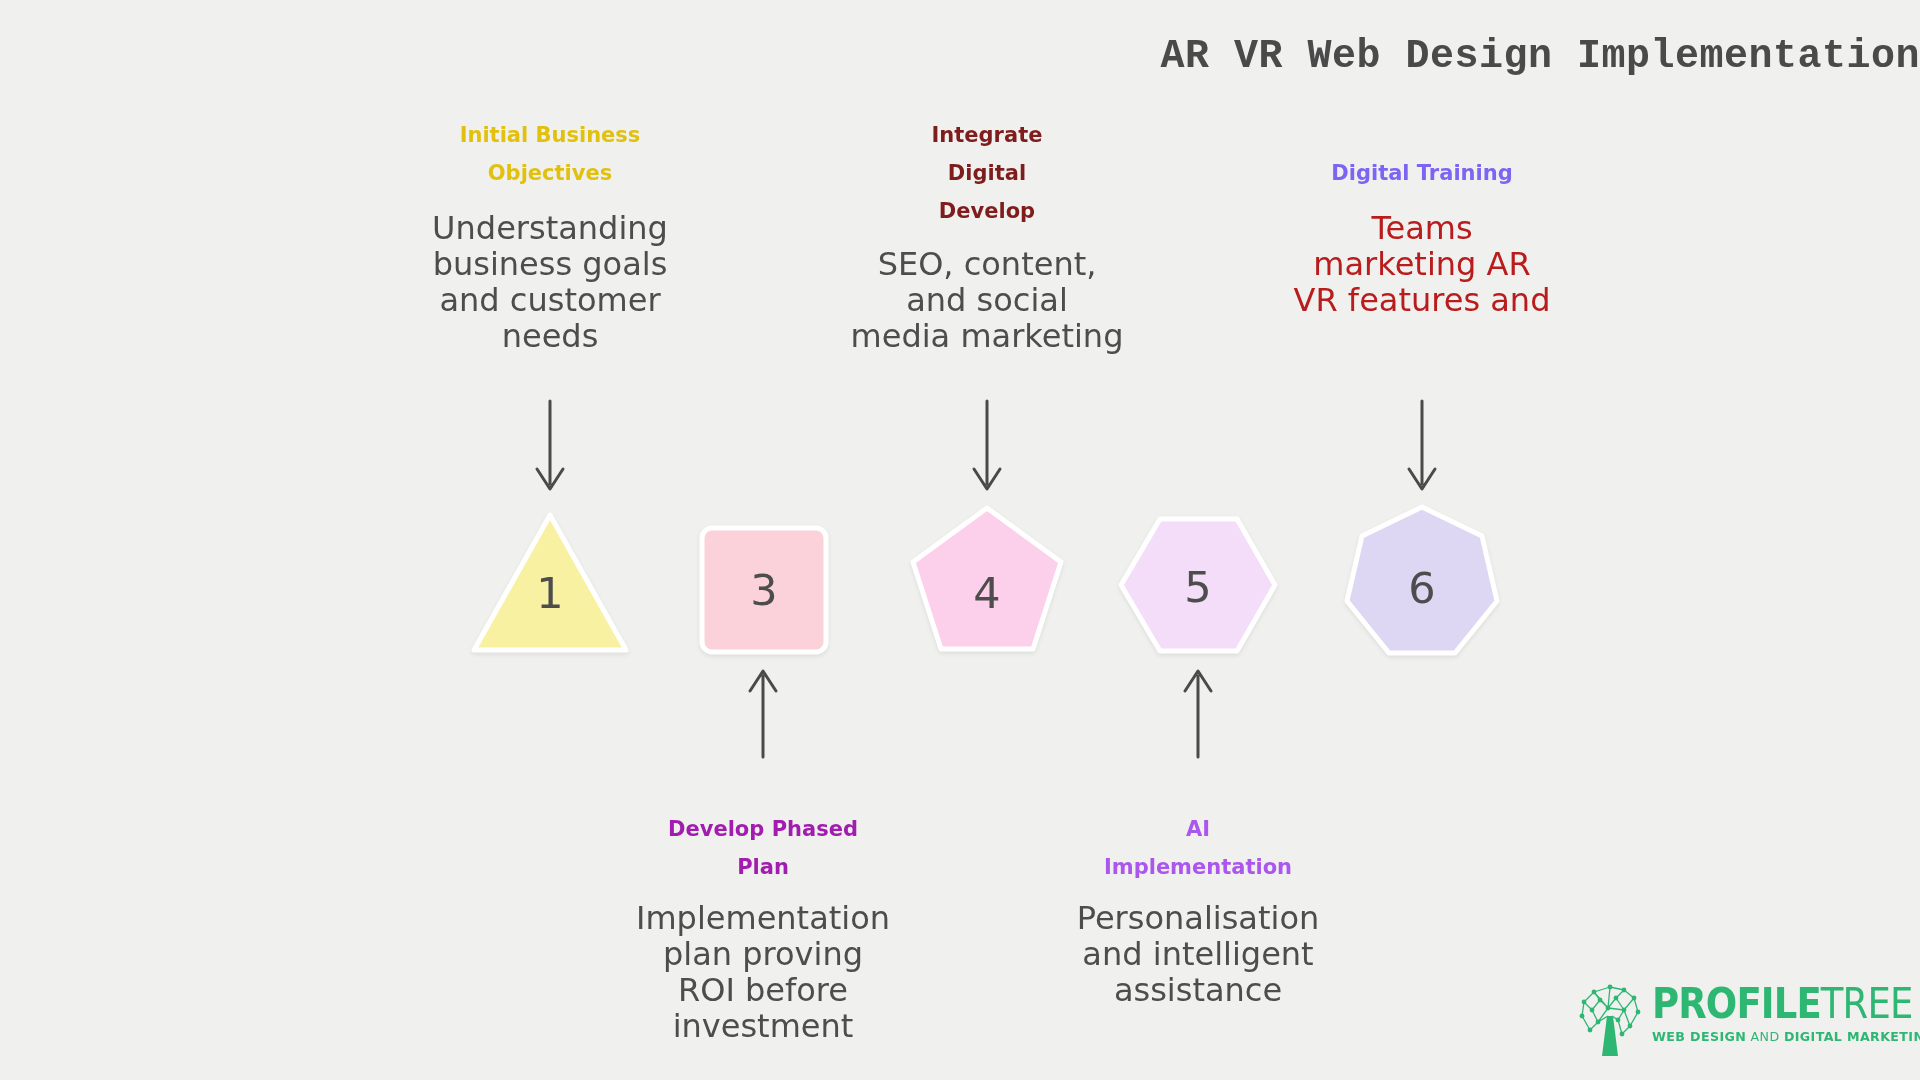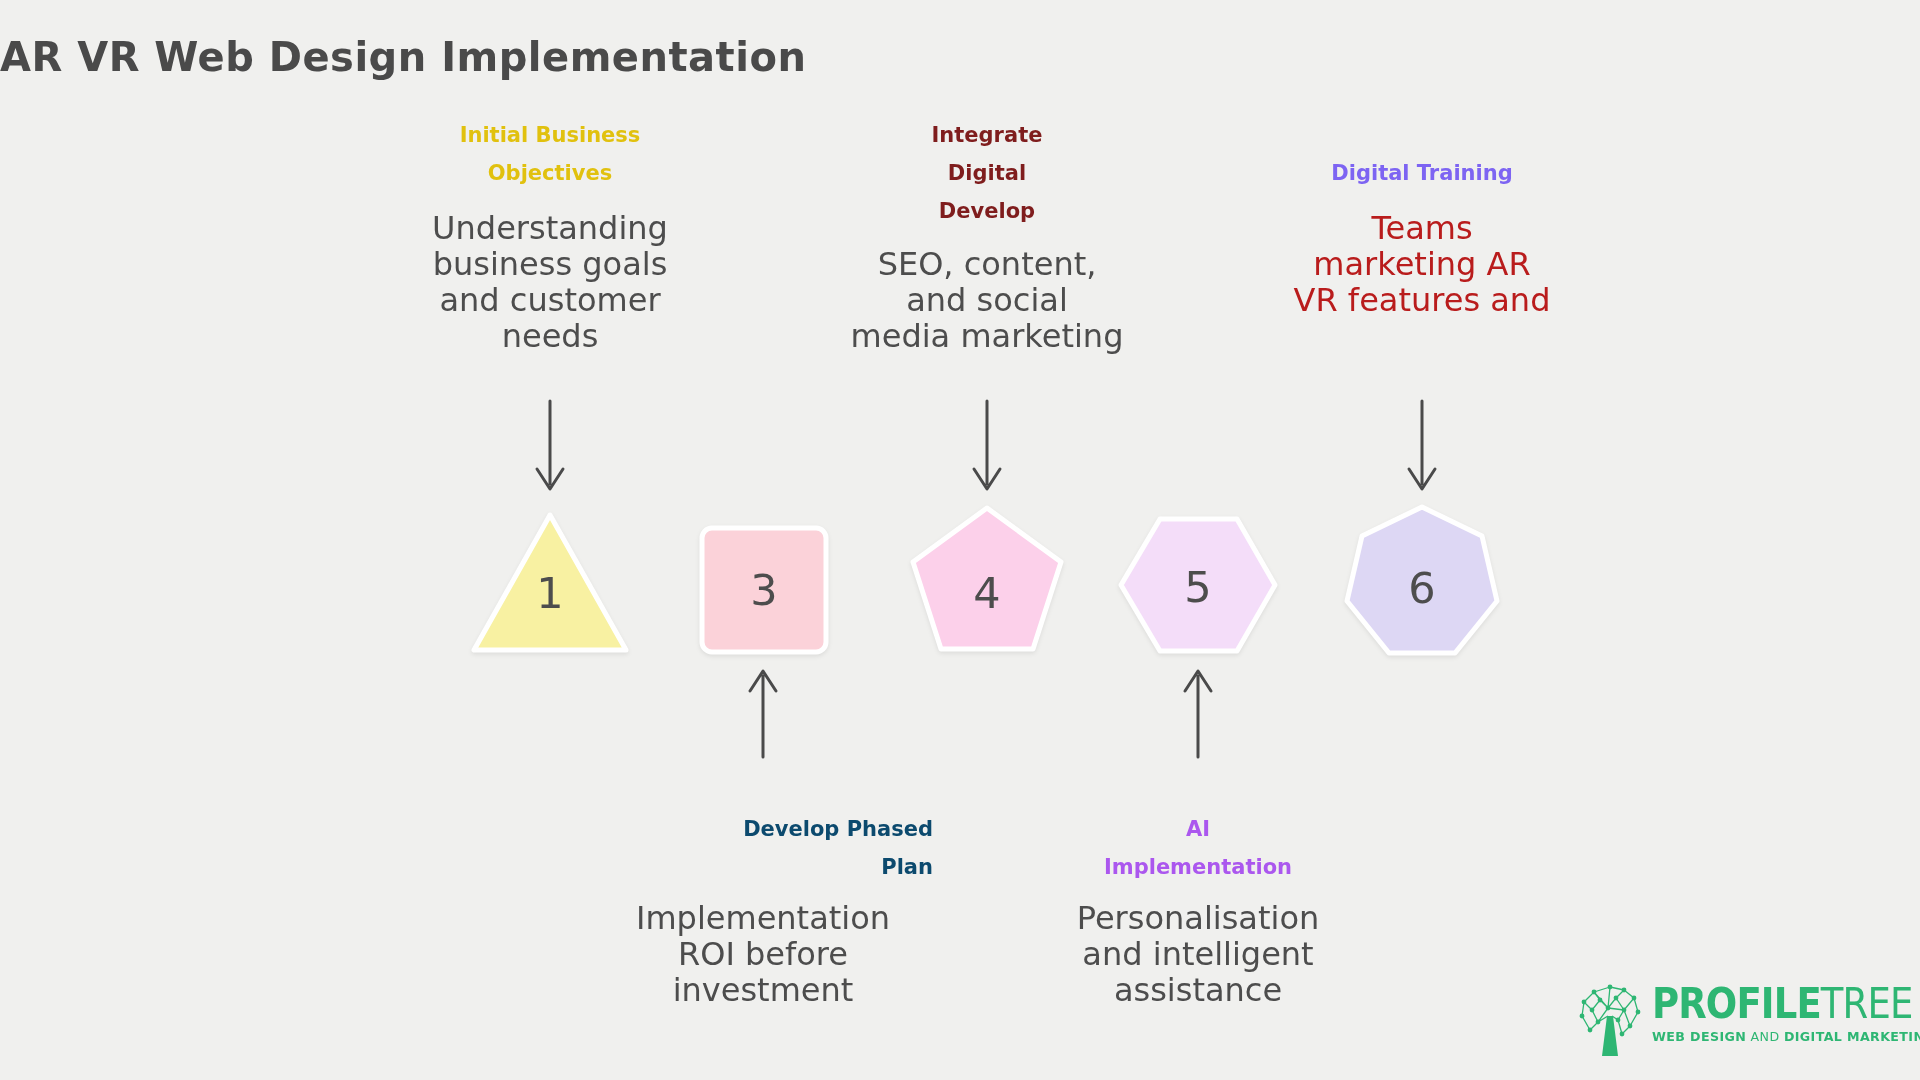--- a/index.html
+++ b/index.html
@@ -1,20 +1,20 @@
 <!DOCTYPE html>
 <html><head>
 <meta charset="utf-8">
 <style>
   html,body{margin:0;padding:0;width:1920px;height:1080px;overflow:hidden;
     font-family:"DejaVu Sans",sans-serif;}
   .canvas{position:absolute;inset:0;width:1920px;height:1080px;background:#f0f0ee;}
 
-  .title{position:absolute;top:34px;left:0;width:1920px;text-align:left;
-    font-size:40px;font-weight:bold;letter-spacing:0.5px;}
+  .title{position:absolute;top:34px;left:0;width:1920px;text-align:right;
+    font-size:40px;font-weight:bold;letter-spacing:0.5px;font-family:Liberation Mono, monospace;}
 
   .col{position:absolute;width:340px;text-align:center;}
   .heading{font-size:21px;font-weight:bold;line-height:38px;}
   .bodytxt{font-size:32px;line-height:36px;}
   .c1{left:380px}.c2{left:817px}.c3{left:1252px}
   .b1{left:593px}.b2{left:1028px}
   .c1h{top:116px}.c2h{top:116px}.c3h{top:154px}
   .c1b{top:210px}.c2b{top:246px}.c3b{top:210px}
   .b1h{top:810px}.b2h{top:810px}
   .b1b{top:900px}.b2b{top:900px}
@@ -91,26 +91,27 @@
     <polygon class="shape" points="1275,585 1237,519 1160,519 1121,585 1160,651 1237,651" fill="#f4ddf9"></polygon>
     <polygon class="shape" points="1422,507 1362,536 1347,601 1389,653 1455,653 1497,601 1482,536" fill="#ddd7f4"></polygon>
 
     <text class="shapenum" fill="#4d4d4d" x="550" y="608">1</text>
     <text class="shapenum" fill="#4d4d4d" x="764" y="605">3</text>
     <text class="shapenum" fill="#4d4d4d" x="987" y="608">4</text>
     <text class="shapenum" fill="#4d4d4d" x="1198" y="602">5</text>
     <text class="shapenum" fill="#4d4d4d" x="1422" y="603">6</text>
   </svg>
 
-  <div class="col b1 b1h heading" style="color: #0c4a6e; text-align: right;">
+  <div class="col b1 b1h heading" style="color: #a21caf;">
     <div>Develop Phased</div>
     <div>Plan</div>
   </div>
   <div class="col b1 b1b bodytxt" style="color: rgb(77, 77, 77);">
     <div>Implementation</div>
+    <div>plan proving</div>
     <div>ROI before</div>
     <div>investment</div>
   </div>
 
   <div class="col b2 b2h heading" style="color: rgb(171, 87, 238);">
     <div>AI</div>
     <div>Implementation</div>
   </div>
   <div class="col b2 b2b bodytxt" style="color: rgb(77, 77, 77);">
     <div>Personalisation</div>

